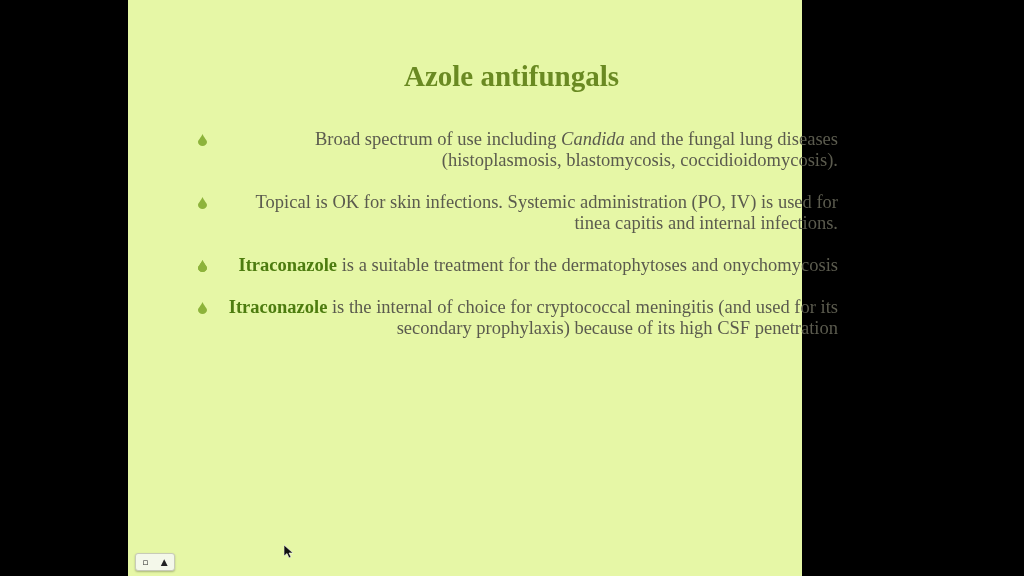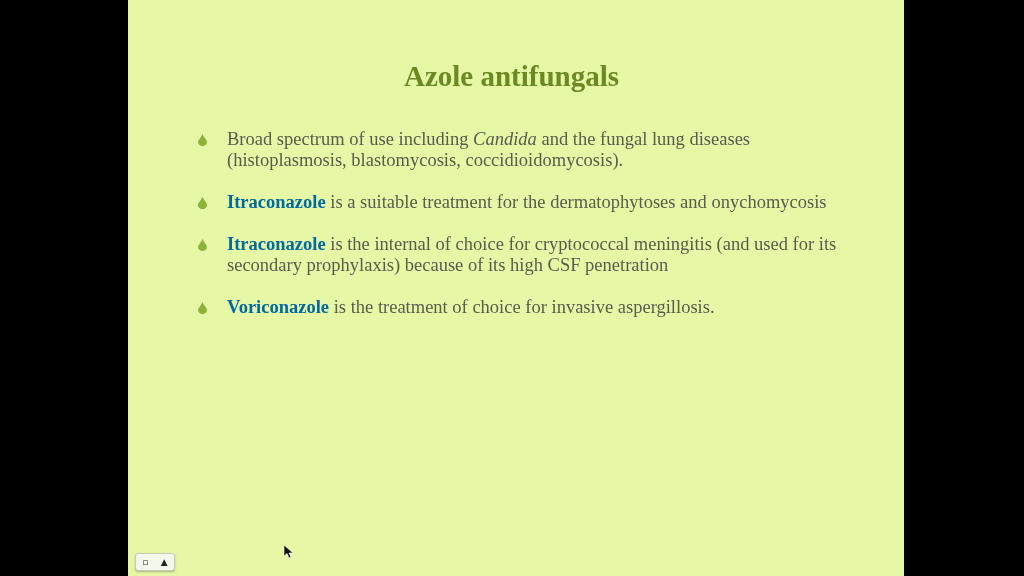--- a/index.html
+++ b/index.html
@@ -1,22 +1,22 @@
 <!DOCTYPE html>
 <html><head>
 <meta charset="utf-8">
 <style>
   html, body { margin:0; padding:0; }
   body { width:1024px; height:576px; background:#000; position:relative; overflow:hidden; font-family:"Liberation Serif", "DejaVu Serif", serif; }
-  .slide { position:absolute; left:128px; top:0; width:776px; height:576px; background:#e6f7a6; }
+  .slide { position:absolute; left:128px; top:0; width:674px; height:576px; background:#e6f7a6; }
   .title { position:absolute; left:0; width:767px; top:60px; text-align:center; font-size:29px; font-weight:bold; color:#6a8a22; }
-  .bullets { position:absolute; left:70px; top:129px; width:640px; margin:0; padding:0; list-style:none; }
+  .bullets { position:absolute; left:70px; top:129px; width:640px; margin:0; padding:0; list-style:none;text-align:right; }
   .bullet { position:relative; padding-left:29px; font-size:18.5px; line-height:21px; color:#5b5b4e; margin-bottom:21px; }
   .drop { position:absolute; left:0; top:5px; width:9px; height:12px; }
-  .bullet b { color:#0369a1; }
+  .bullet b { color:#4d7c0f; }
   .ctrl { position:absolute; left:7px; top:553px; width:38px; height:16px; background:#f4f8ea; border:1px solid #c8cbb8; border-radius:3px; box-shadow:0 1px 2px rgba(0,0,0,0.25); display:flex; align-items:center; justify-content:space-around; font-size:9px; font-family:"DejaVu Sans", sans-serif; color:#222; }
   .ctrl span { display:inline-block; }
   .cursor { position:absolute; left:156px; top:545px; width:10px; height:14px; }
 </style>
 </head>
 <body>
 
 <div class="slide">
   <div class="title">Azole antifungals</div>
 
@@ -24,38 +24,38 @@
     <li class="bullet">
       <svg class="drop" viewBox="0 0 9 12">
           <path d="M4.5 0 C5.5 3 9 6 9 8 A4.5 4 0 0 1 0 8 C0 6 3.5 3 4.5 0 Z" fill="#8db33b"></path>
         </svg>
       <span>Broad spectrum of use including </span><i>Candida</i><span> and the fungal lung diseases (histoplasmosis, blastomycosis, coccidioidomycosis).</span>
     </li>
     <li class="bullet">
       <svg class="drop" viewBox="0 0 9 12">
           <path d="M4.5 0 C5.5 3 9 6 9 8 A4.5 4 0 0 1 0 8 C0 6 3.5 3 4.5 0 Z" fill="#8db33b"></path>
         </svg>
+      <span>Topical is OK for skin infections. Systemic administration (PO, IV) is used for tinea capitis and internal infections.</span>
+    </li>
+    <li class="bullet">
+      <svg class="drop" viewBox="0 0 9 12">
+          <path d="M4.5 0 C5.5 3 9 6 9 8 A4.5 4 0 0 1 0 8 C0 6 3.5 3 4.5 0 Z" fill="#8db33b"></path>
+        </svg>
     </li>
     <li class="bullet">
       <svg class="drop" viewBox="0 0 9 12">
           <path d="M4.5 0 C5.5 3 9 6 9 8 A4.5 4 0 0 1 0 8 C0 6 3.5 3 4.5 0 Z" fill="#8db33b"></path>
         </svg>
       <b>Itraconazole</b><span> is a suitable treatment for the dermatophytoses and onychomycosis</span>
     </li>
     <li class="bullet">
       <svg class="drop" viewBox="0 0 9 12">
           <path d="M4.5 0 C5.5 3 9 6 9 8 A4.5 4 0 0 1 0 8 C0 6 3.5 3 4.5 0 Z" fill="#8db33b"></path>
         </svg>
       <b>Itraconazole</b><span> is the internal of choice for cryptococcal meningitis (and used for its secondary prophylaxis) because of its high CSF penetration</span>
-    </li>
-    <li class="bullet">
-      <svg class="drop" viewBox="0 0 9 12">
-          <path d="M4.5 0 C5.5 3 9 6 9 8 A4.5 4 0 0 1 0 8 C0 6 3.5 3 4.5 0 Z" fill="#8db33b"></path>
-        </svg>
-      <b>Voriconazole</b><span> is the treatment of choice for invasive aspergillosis.</span>
     </li>
   </ul>
 
   <div class="ctrl">
     <span>▫</span>
     <span>▲</span>
   </div>
 
   <svg class="cursor" viewBox="0 0 10 14">
       <path d="M0 0 L0 11 L3 8.5 L5 13 L7 12 L5 8 L9 8 Z" fill="#111" stroke="#fff" stroke-width="0.6"></path>

